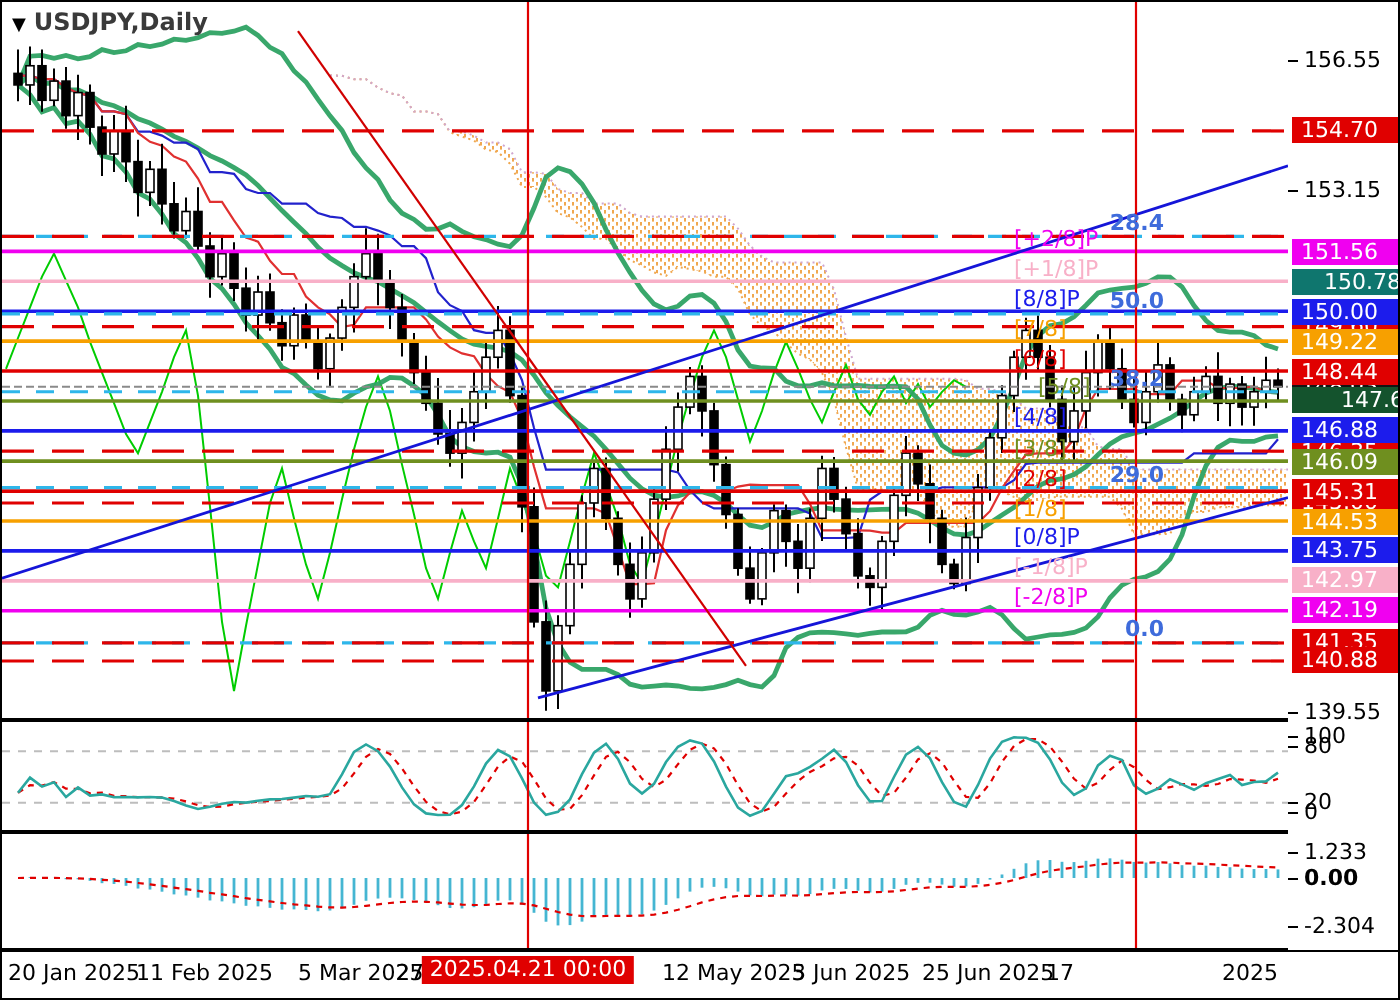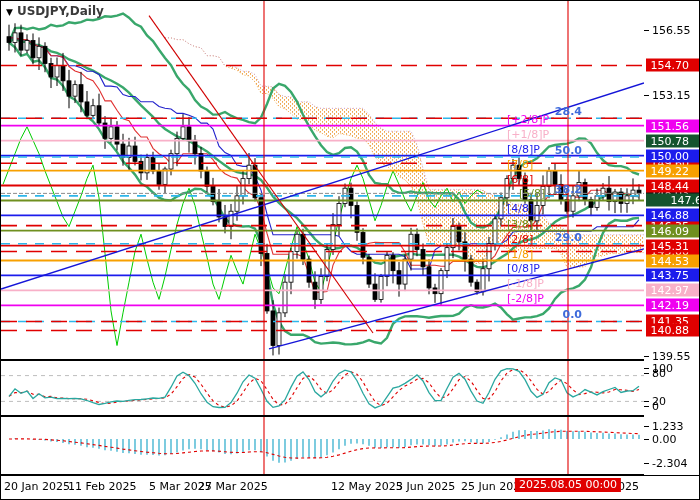--- a/index.html
+++ b/index.html
@@ -450,31 +450,31 @@
       <div class="ticktext" style="top: 367px;">100</div>
       <div class="tickmark" style="top: 367px;"></div>
       <div class="ticktext" style="top: 372px;">80</div>
       <div class="tickmark" style="top: 372px;"></div>
       <div class="ticktext" style="top: 400px;">20</div>
       <div class="tickmark" style="top: 400px;"></div>
       <div class="ticktext" style="top: 405px;">0</div>
       <div class="tickmark" style="top: 405px;"></div>
       <div class="ticktext" style="top: 425px;">1.233</div>
       <div class="tickmark" style="top: 425px;"></div>
-      <div class="ticktext" style="top: 438px;">0.00</div>
+      <div class="ticktext" style="top: 438px; font-weight: bold;">0.00</div>
       <div class="tickmark" style="top: 438px;"></div>
       <div class="ticktext" style="top: 462px;">-2.304</div>
       <div class="tickmark" style="top: 462px;"></div>
       <div class="badge" style="top: 162.276px; background: rgb(224, 0, 0); color: rgb(255, 255, 255);">149.60</div>
       <div class="badge" style="top: 192.384px; background: rgb(20, 20, 20); color: rgb(255, 255, 255);">148.03</div>
       <div class="badge" style="top: 224.6px; background: rgb(224, 0, 0); color: rgb(255, 255, 255);">146.35</div>
       <div class="badge" style="top: 250.488px; background: rgb(224, 0, 0); color: rgb(255, 255, 255);">145.00</div>
       <div class="badge" style="top: 320.482px; background: rgb(224, 0, 0); color: rgb(255, 255, 255);">141.35</div>
       <div class="badge" style="top: 124.691px; background: rgb(240, 0, 240); color: rgb(255, 255, 255);">151.56</div>
-      <div class="badge" style="top: 139.648px; background: #14532d; color: rgb(255, 255, 255);">150.78</div>
+      <div class="badge" style="top: 139.648px; background: #0f766e; color: rgb(255, 255, 255); text-align: right;">150.78</div>
       <div class="badge" style="top: 154.606px; background: rgb(28, 28, 236); color: rgb(255, 255, 255);">150.00</div>
       <div class="badge" style="top: 169.564px; background: rgb(247, 160, 0); color: rgb(255, 255, 255);">149.22</div>
       <div class="badge" style="top: 184.521px; background: rgb(224, 0, 0); color: rgb(255, 255, 255);">148.44</div>
       <div class="badge" style="top: 199.479px; background: #14532d; color: rgb(255, 255, 255); padding-left: 25px;">147.66</div>
       <div class="badge" style="top: 214.436px; background: rgb(28, 28, 236); color: rgb(255, 255, 255);">146.88</div>
       <div class="badge" style="top: 229.586px; background: rgb(111, 143, 31); color: rgb(255, 255, 255);">146.09</div>
       <div class="badge" style="top: 244.544px; background: rgb(224, 0, 0); color: rgb(255, 255, 255);">145.31</div>
       <div class="badge" style="top: 259.501px; background: rgb(247, 160, 0); color: rgb(255, 255, 255);">144.53</div>
       <div class="badge" style="top: 274.459px; background: rgb(28, 28, 236); color: rgb(255, 255, 255);">143.75</div>
       <div class="badge" style="top: 289.416px; background: rgb(248, 176, 200); color: rgb(255, 255, 255);">142.97</div>
@@ -491,15 +491,15 @@
   <div class="timescale" id="time-scale">
       <div class="datelabel" style="left: 3px;">20 Jan 2025</div>
       <div class="datelabel" style="left: 67px;">11 Feb 2025</div>
       <div class="datelabel" style="left: 132px; padding-left: 16px;">5 Mar 2025</div>
       <div class="datelabel" style="left: 197px;">27 Mar 2025</div>
       <div class="datelabel" style="left: 330px;">12 May 2025</div>
       <div class="datelabel" style="left: 395px;">3 Jun 2025</div>
       <div class="datelabel" style="left: 460px;">25 Jun 2025</div>
       <div class="datelabel" style="left: 522px;">17</div>
       <div class="datelabel" style="left: 610px;">2025</div>
-      <div class="datebadge" style="left: 567px;">2025.08.05 00:00</div>
+      <div class="datebadge" style="left: 263px;">2025.04.21 00:00</div>
     </div>
 </div>
 
 </body></html>

